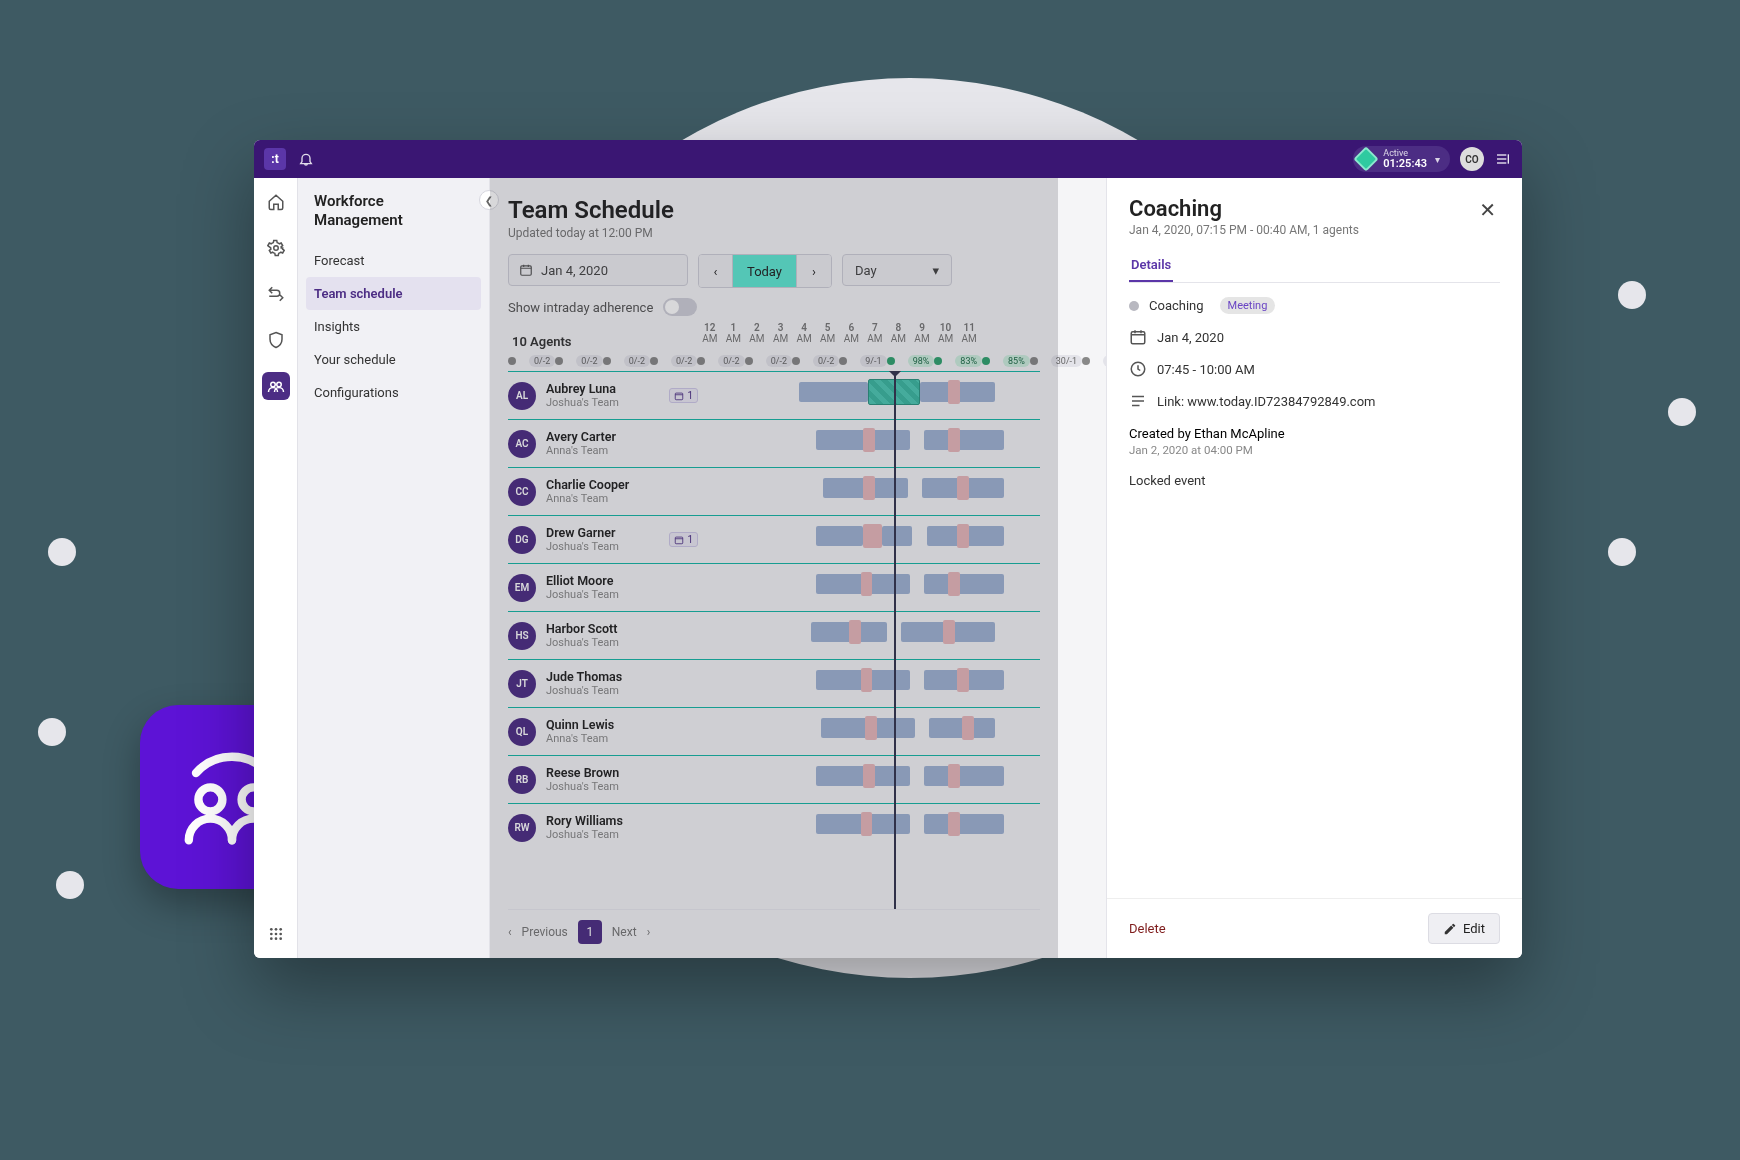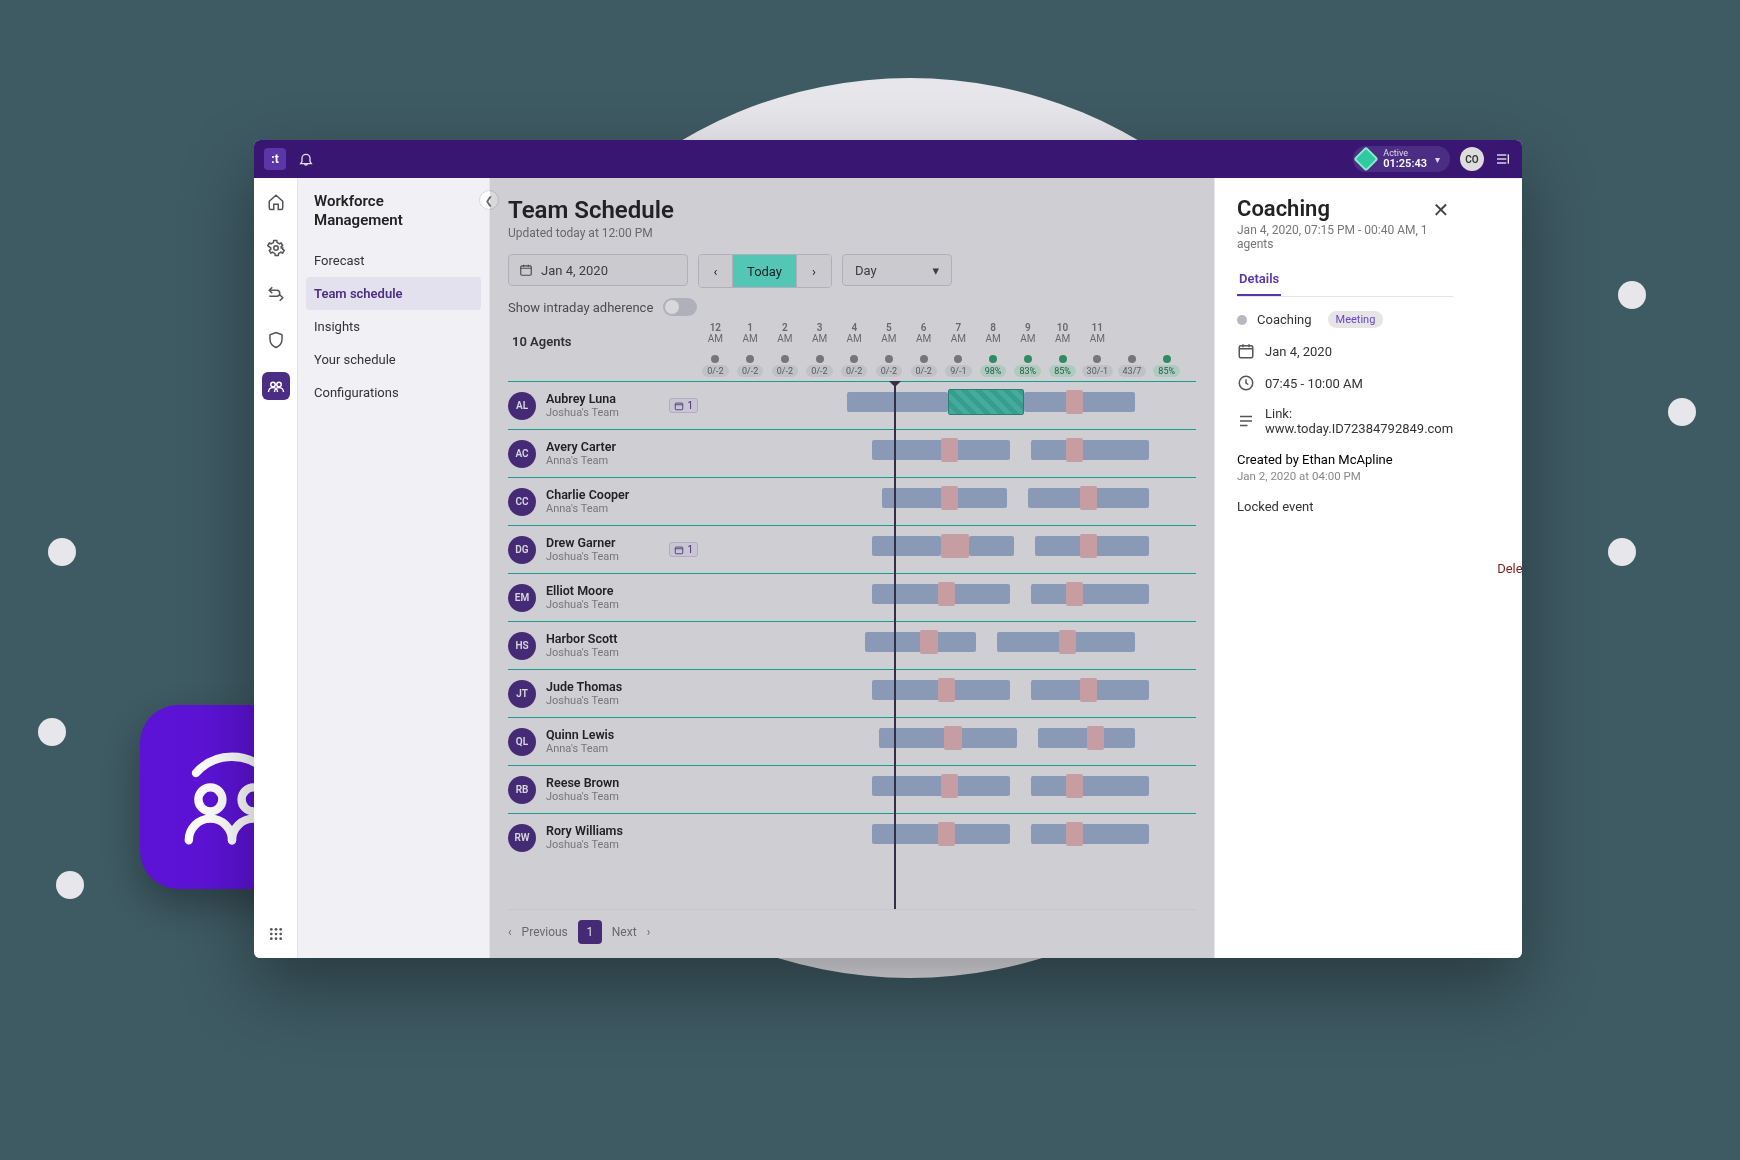--- a/index.html
+++ b/index.html
@@ -95,21 +95,21 @@
   
   .timeline-head { display:flex; padding-right:12px; }
   .agents-col-head { width:190px; font-size:13px; font-weight:600; color:#333; padding:14px 4px 6px; }
   .hours { flex:1; display:flex; }
   .hour { flex:1; text-align:center; font-size:10px; color:#777; line-height:1.1; padding-top:2px; }
   .hour .n { font-weight:600; }
 
   .stats-row { display:flex; padding-right:12px; }
   .stats-row .pad { width:190px; }
   .stats { flex:1; display:flex; }
-  .scell { flex:1; display:flex; flex-direction:column; align-items:center; gap:2px; }
+  .scell { flex:1; display:flex; flex-direction:row; align-items:center; gap:13px; }
   .sdot { width:8px; height:8px; border-radius:50%; background:#888; }
   .sdot.g { background:#2fa36f; }
   .scap { display:inline-block; font-size:9px; color:#666; background:#e3e3e9; border-radius:8px; padding:1px 5px; }
   .scap.gr { background:#cdeede; color:#1f6e49; }
 
   
   .rows { position:relative; flex:1; overflow:hidden; margin-top:4px; }
   .now-line { position:absolute; top:0; bottom:0; width:0; border-left:2px solid #33344f; z-index:3; }
   .now-line::before { content:""; position:absolute; top:-6px; left:-6px; width:10px; height:10px; background:#33344f; transform:rotate(45deg); }
   .arow { display:flex; align-items:center; height:48px; border-top:1px solid #14b8a6; padding-right:12px;justify-content:center; }
@@ -123,21 +123,21 @@
   .bar { position:absolute; top:10px; height:20px; border-radius:2px; }
   .blue { background:#9fb3d4; }
   .pink { background:#e8b8bb; top:8px; height:24px; }
   .teal { background: repeating-linear-gradient(45deg,#4cc9b4,#4cc9b4 5px,#3bb8a2 5px,#3bb8a2 10px); border:1.5px solid #2a9481; top:7px; height:26px; }
 
   .pager { display:flex; align-items:center; gap:10px; padding:10px 0 14px; font-size:12px; color:#777; border-top:1px solid #eaeaef; }
   .pager .pg { width:24px; height:24px; display:flex; align-items:center; justify-content:center; }
   .pager .cur { background:#4c2d84; color:#fff; border-radius:4px; }
 
   
-  .panel { width:308px; background:#fff; border-left:1px solid #e4e4ea; display:flex; flex-direction:row; z-index:10; }
+  .panel { width:416px; background:#fff; border-left:1px solid #e4e4ea; display:flex; flex-direction:column; z-index:10;margin-left:48px; }
   .panel-inner { padding:18px 22px; flex:1; display:flex; flex-direction:column; }
   .phead { display:flex; align-items:flex-start; }
   .ptitle { font-size:22px; font-weight:600; }
   .psub { font-size:12px; color:#777; margin-top:2px; }
   .close { margin-left:auto; font-size:20px; color:#444; cursor:pointer; padding:2px 4px; }
   .tabs { margin-top:14px; border-bottom:1px solid #e4e4ea; }
   .tab { display:inline-block; padding:6px 2px 8px; font-size:13px; font-weight:600; color:#5b36a8; border-bottom:2px solid #5b36a8; }
   .prow { display:flex; align-items:center; gap:10px; margin-top:14px; font-size:13px; color:#333; }
   .prow svg, .prow .ic { flex:0 0 18px; width:18px; height:18px; color:#666; }
   .gray-dot { width:10px; height:10px; border-radius:50%; background:#b8b8c0; flex:0 0 10px; }

